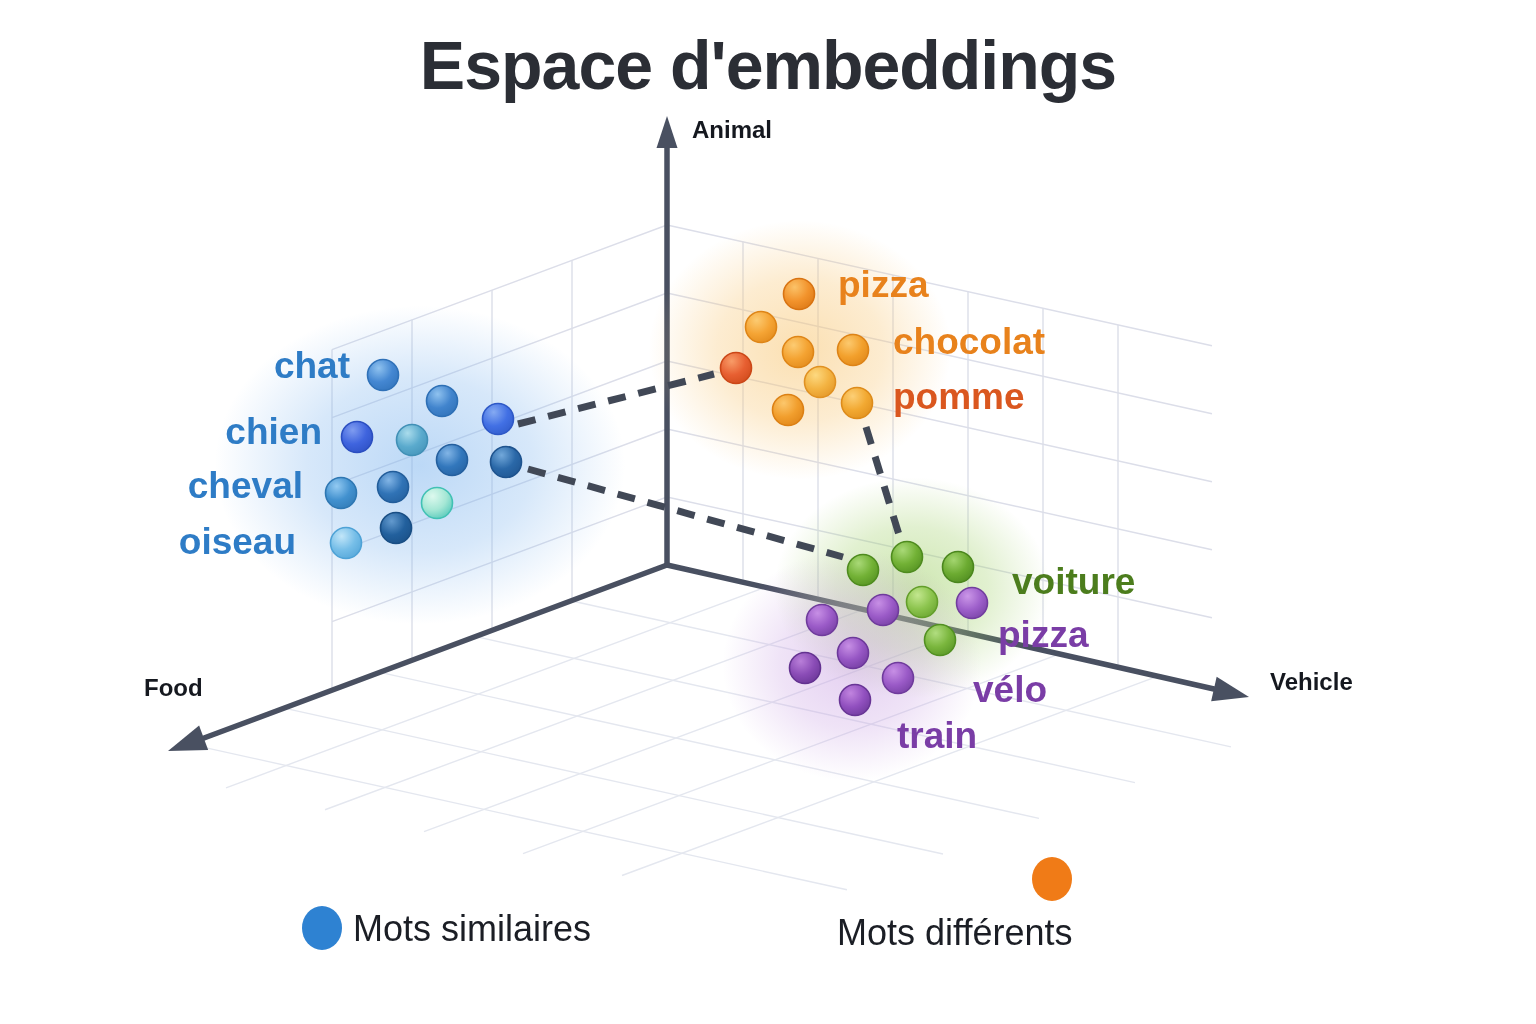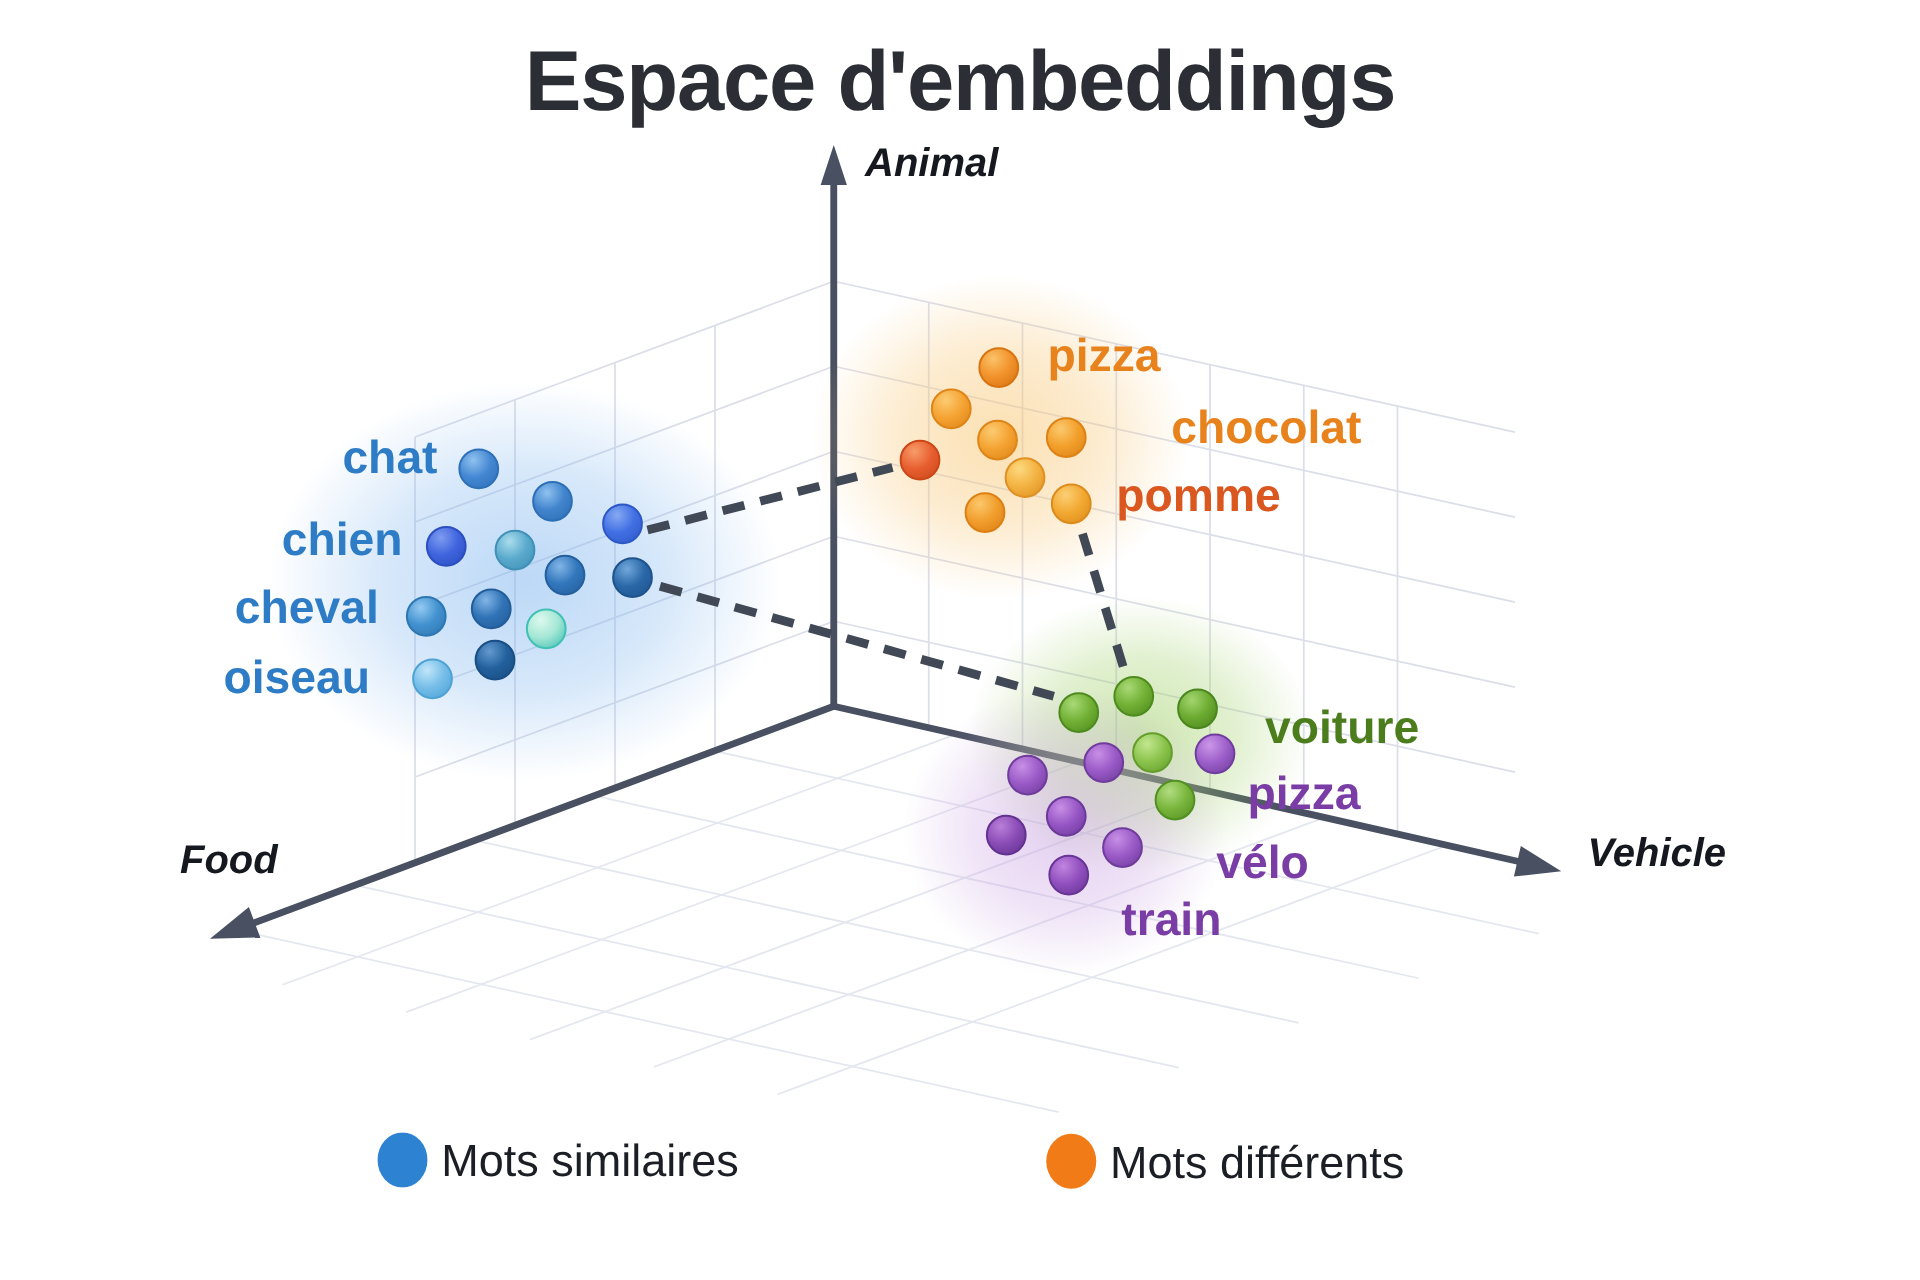--- a/index.html
+++ b/index.html
@@ -3,28 +3,28 @@
 <meta charset="utf-8">
 <style>
   html,body{margin:0;padding:0;background:#ffffff;}
   body{width:1536px;height:1024px;overflow:hidden;font-family:"Liberation Sans",sans-serif;}
   .stage{position:relative;width:1536px;height:1024px;background:#ffffff;}
   .title{position:absolute;left:0;top:26px;width:1536px;text-align:center;
          font-size:68px;font-weight:800;letter-spacing:-1px;color:#2b2e35;}
   #plot{position:absolute;left:0;top:0;}
   #labels{position:absolute;left:0;top:0;width:1536px;height:1024px;pointer-events:none;}
   .word-label{position:absolute;font-size:37px;font-weight:700;white-space:nowrap;}
-  .axis-label{position:absolute;font-size:32px;font-weight:600;color:#15181f;white-space:nowrap;
-              transform:translateY(-50%);font-style:italic;}
+  .axis-label{position:absolute;font-size:24px;font-weight:600;color:#15181f;white-space:nowrap;
+              transform:translateY(-50%);}
   .axis-label.animal{left:692px;top:130px;}
   .axis-label.food{left:144px;top:688px;}
   .axis-label.vehicle{left:1270px;top:682px;}
   .legend-item{position:absolute;display:flex;align-items:flex-end;gap:11px;height:46px;}
   .legend-item.first{left:302px;top:904px;}
-  .legend-item.second{left:837px;top:905px;}
+  .legend-item.second{left:837px;top:857px;flex-direction:column;}
   .legend-swatch{width:40px;height:44px;border-radius:50%;flex:0 0 auto;}
   .legend-label{font-size:36px;font-weight:500;color:#1b1e25;white-space:nowrap;}
 </style>
 </head>
 <body>
 
 <div class="stage">
   <svg id="plot" width="1536" height="1024" viewBox="0 0 1536 1024">
       <defs>
         <radialGradient id="glow0">
@@ -299,21 +299,21 @@
   <div class="title">Espace d'embeddings</div>
   <div id="labels">
     <div class="axis-label animal">Animal</div>
     <div class="axis-label food">Food</div>
     <div class="axis-label vehicle">Vehicle</div>
   <div class="word-label" style="color: rgb(46, 124, 198); left: 350px; top: 366px; transform: translate(-100%, -50%);">chat</div>
       <div class="word-label" style="color: rgb(46, 124, 198); left: 322px; top: 432px; transform: translate(-100%, -50%);">chien</div>
       <div class="word-label" style="color: rgb(46, 124, 198); left: 303px; top: 486px; transform: translate(-100%, -50%);">cheval</div>
       <div class="word-label" style="color: rgb(46, 124, 198); left: 296px; top: 542px; transform: translate(-100%, -50%);">oiseau</div>
       <div class="word-label" style="color: rgb(232, 130, 28); left: 838px; top: 285px; transform: translateY(-50%);">pizza</div>
-      <div class="word-label" style="color: rgb(232, 130, 28); left: 893px; top: 342px; transform: translateY(-50%); margin-left: 44px;">chocolat</div>
+      <div class="word-label" style="color: rgb(232, 130, 28); left: 893px; top: 342px; transform: translateY(-50%);">chocolat</div>
       <div class="word-label" style="color: rgb(218, 87, 31); left: 893px; top: 397px; transform: translateY(-50%);">pomme</div>
       <div class="word-label" style="color: rgb(76, 125, 29); left: 1012px; top: 582px; transform: translateY(-50%);">voiture</div>
       <div class="word-label" style="color: rgb(122, 61, 166); left: 998px; top: 635px; transform: translateY(-50%);">pizza</div>
       <div class="word-label" style="color: rgb(122, 61, 166); left: 952px; top: 690px; transform: translateY(-50%); margin-left: 21px;">vélo</div>
       <div class="word-label" style="color: rgb(122, 61, 166); left: 897px; top: 736px; transform: translateY(-50%);">train</div>
     </div>
   <div class="legend-item first">
     <span class="legend-swatch" id="sw0" style="background: radial-gradient(circle at 42% 38%, rgb(46, 130, 210), rgb(46, 130, 210)) rgb(46, 130, 210);"></span>
     <span class="legend-label">Mots similaires</span>
   </div>

